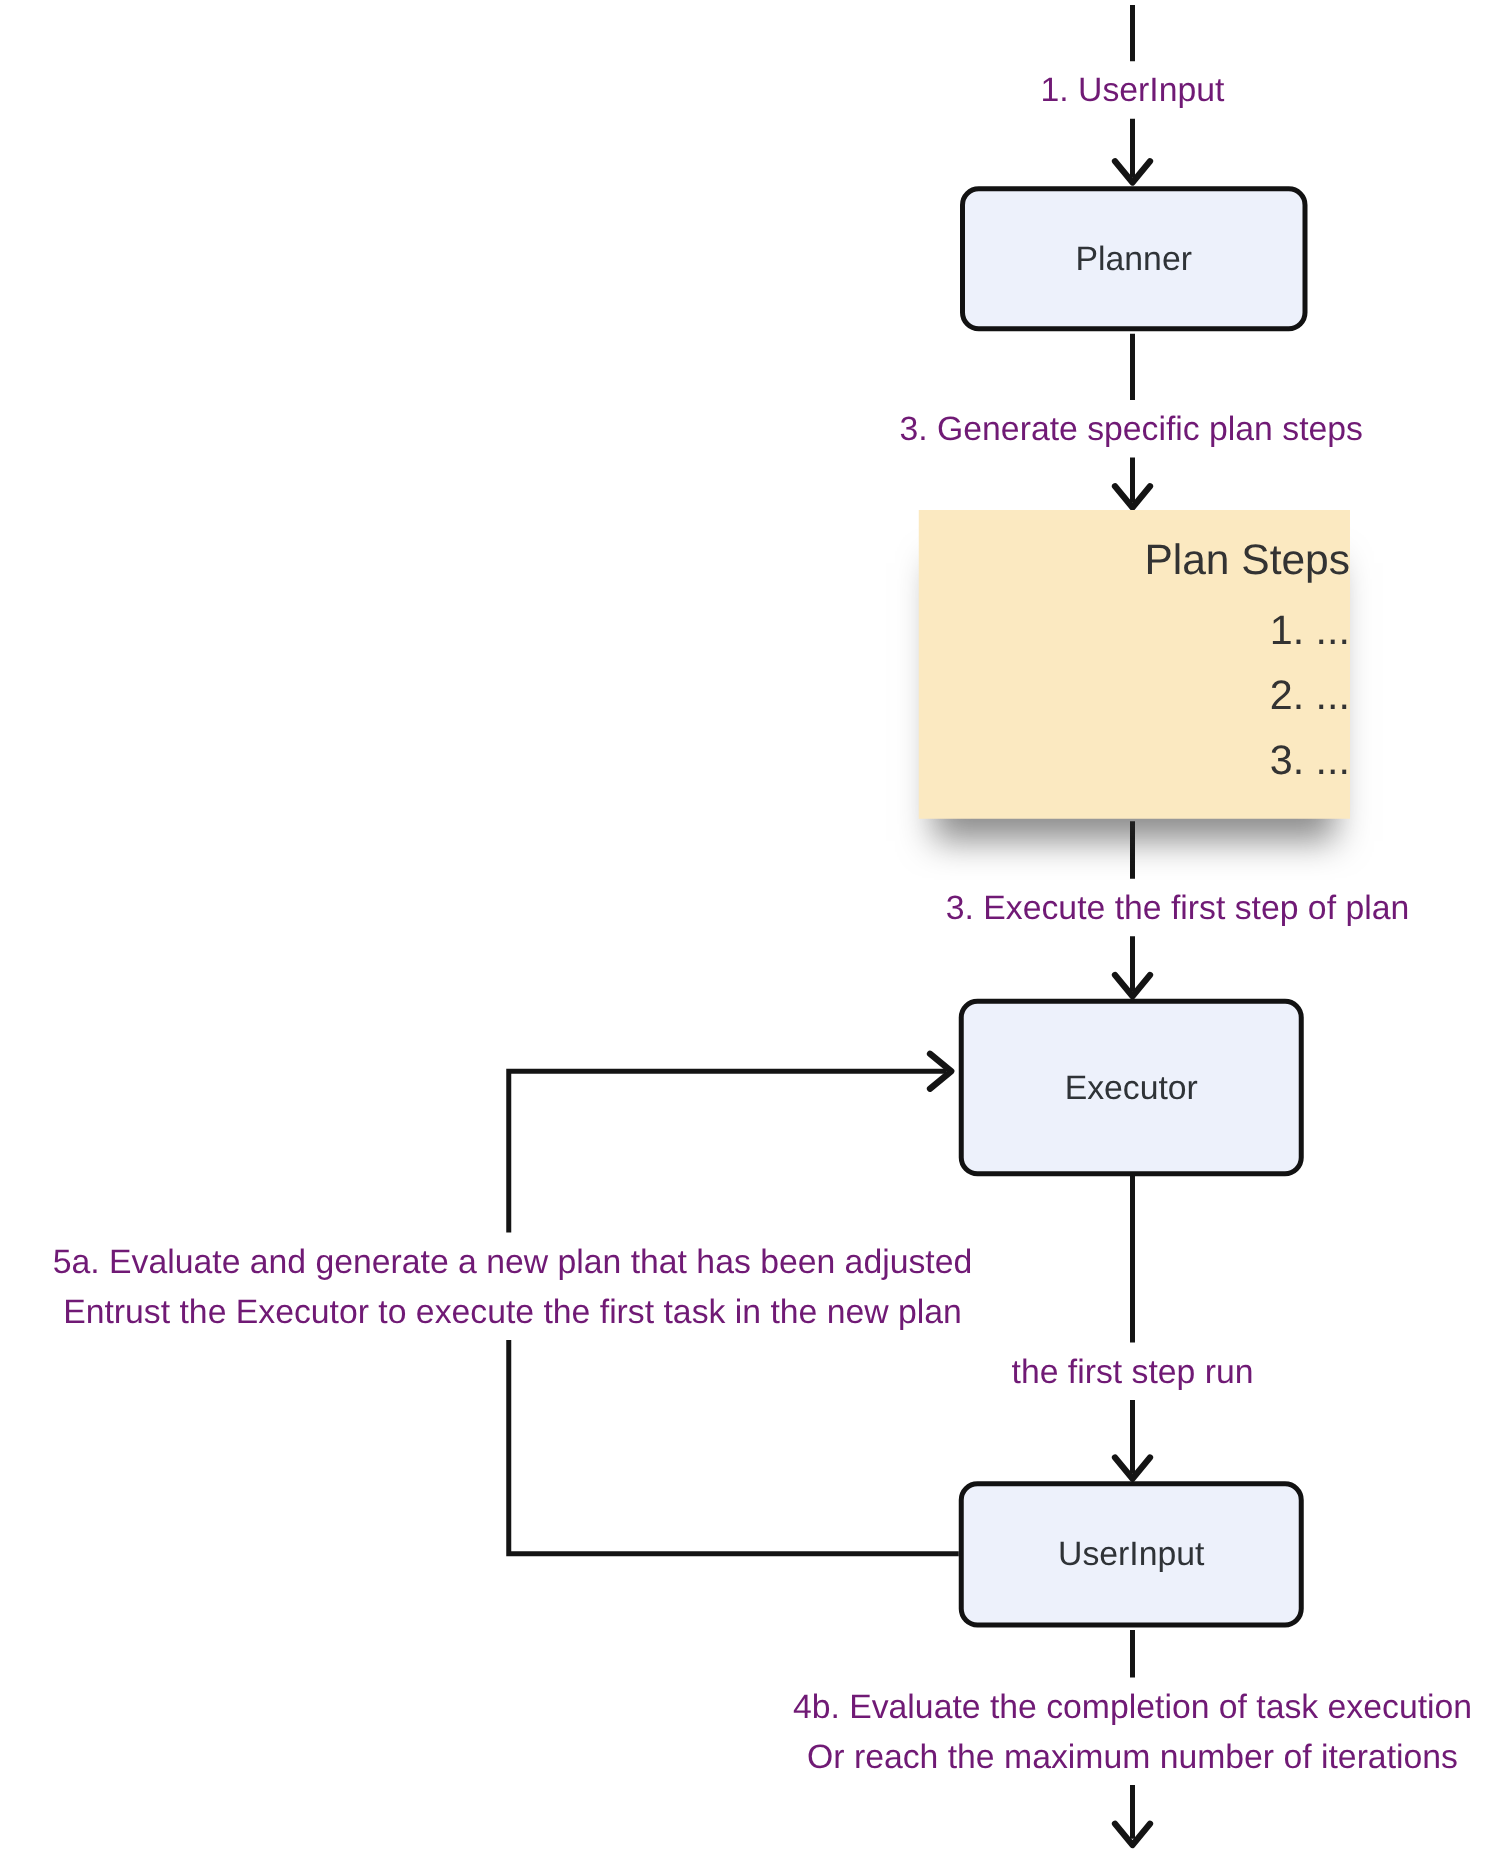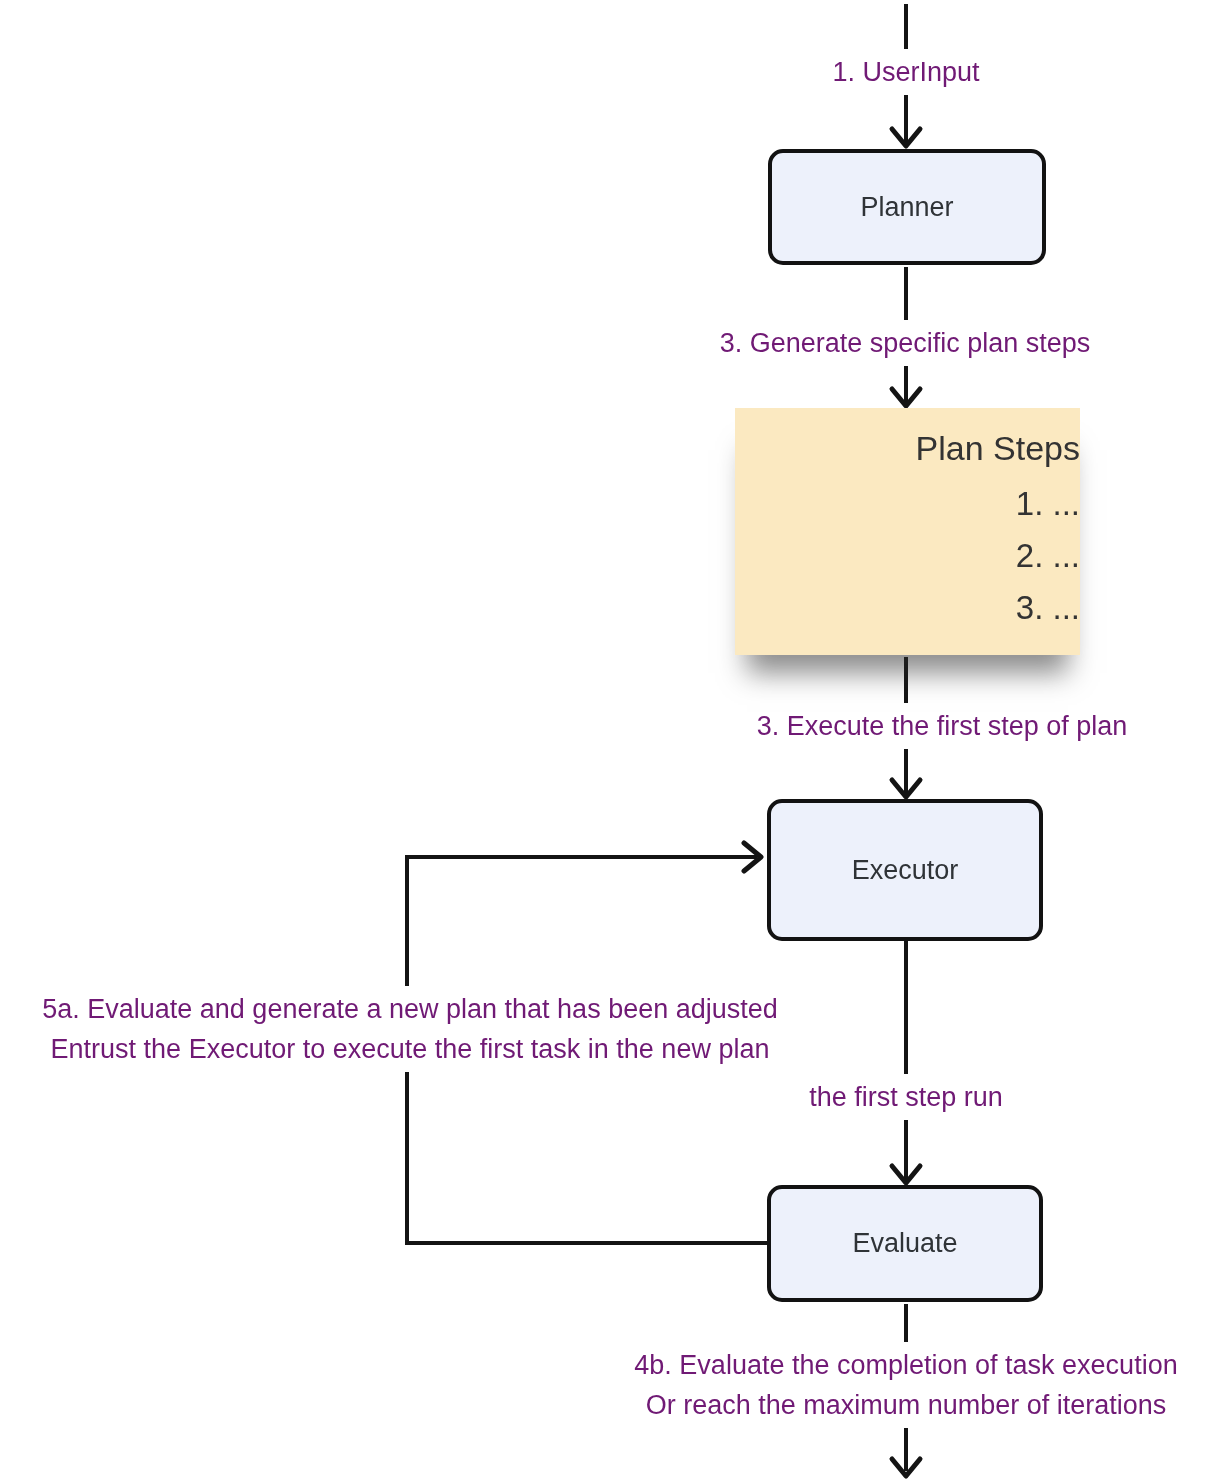--- a/index.html
+++ b/index.html
@@ -147,16 +147,16 @@
       <div class="note-item">2. ...</div>
       <div class="note-item">3. ...</div>
     </div>
   </div>
 
   <div class="node node-executor">
     <span>Executor</span>
   </div>
 
   <div class="node node-replanner">
-    <span>Evaluate</span>
+    <span>UserInput</span>
   </div>
 
 </div>
 
 </body></html>

